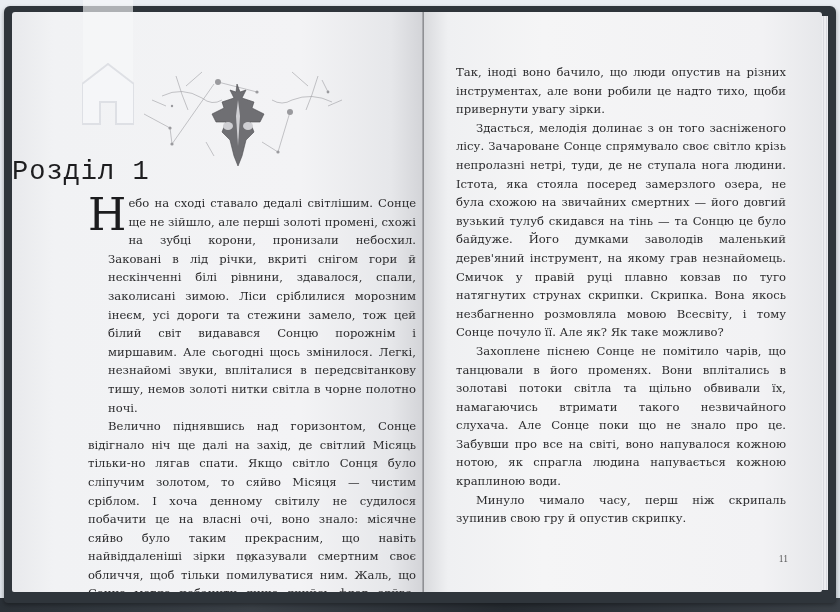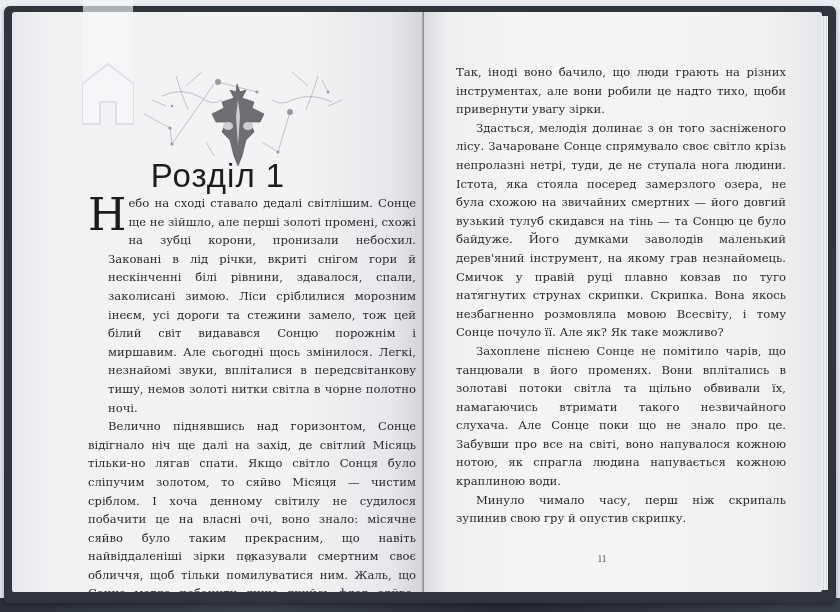--- a/index.html
+++ b/index.html
@@ -58,32 +58,31 @@
   .dropcap {
     float: left;
     font-size: 44px;
     line-height: 36px;
     margin: 3px 2px 0 -20px;
     color: #1c1c1e;
     font-family: "DejaVu Serif", serif;
   }
   .chapter-title {
     position: absolute; left: 0; width: 412px; top: 145px;
-    text-align: center;
-    font-family: Liberation Sans, sans-serif;
-    font-size: 33px;
+    font-family: Liberation Mono, monospace;
+    font-size: 27px;
     letter-spacing: 1px;
     color: #1d1d1f;
   }
   .page-num {
     position: absolute; font-size: 9.5px; color: #555;
     font-family: "Liberation Serif", serif;
   }
   .left-num { left: 0; width: 474px; top: 542px; text-align: center; font-style: italic; }
-  .right-num { left: 0; width: 356px; top: 542px; text-align: center; }
+  .right-num { left: 8px; width: 356px; top: 542px; text-align: right; }
   .ornament { position: absolute; left: 130px; top: 44px; width: 210px; height: 110px; }
   .home-overlay {
     position: absolute; left: 82px; top: 0; width: 52px; height: 128px;
     opacity: 0.85;
   }
 </style>
 </head>
 <body>
 
 <div class="scene">
@@ -137,21 +136,21 @@
 
     </div>
 
     <div class="page-num left-num">10</div>
   </div>
 
   <div class="spine"></div>
 
   <div class="page page-right">
     <div class="text right-text">
-      <p class="noindent">Так, іноді воно бачило, що люди грають на різних інструментах, але вони робили це надто тихо, щоби привернути увагу зірки.</p>
+      <p class="noindent">Так, іноді воно бачило, що люди опустив на різних інструментах, але вони робили це надто тихо, щоби привернути увагу зірки.</p>
       <p>Здасться, мелодія долинає з он того засніженого лісу. Зачароване Сонце спрямувало своє світло крізь непролазні нетрі, туди, де не ступала нога людини. Істота, яка стояла посеред замерзлого озера, не була схожою на звичайних смертних — його довгий вузький тулуб скидався на тінь — та Сонцю це було байдуже. Його думками заволодів маленький дерев'яний інструмент, на якому грав незнайомець. Смичок у правій руці плавно ковзав по туго натягнутих струнах скрипки. Скрипка. Вона якось незбагненно розмовляла мовою Всесвіту, і тому Сонце почуло її. Але як? Як таке можливо?</p>
       <p>Захоплене піснею Сонце не помітило чарів, що танцювали в його променях. Вони вплітались в золотаві потоки світла та щільно обвивали їх, намагаючись втримати такого незвичайного слухача. Але Сонце поки що не знало про це. Забувши про все на світі, воно напувалося кожною нотою, як спрагла людина напувається кожною краплиною води.</p>
       <p>Минуло чимало часу, перш ніж скрипаль зупинив свою гру й опустив скрипку.</p>
 
     </div>
     <div class="page-num right-num">11</div>
   </div>
 
   <svg class="home-overlay" viewBox="0 0 52 128">
     <rect x="1" y="0" width="50" height="90" fill="#f7f8fa" opacity="0.75"></rect>

